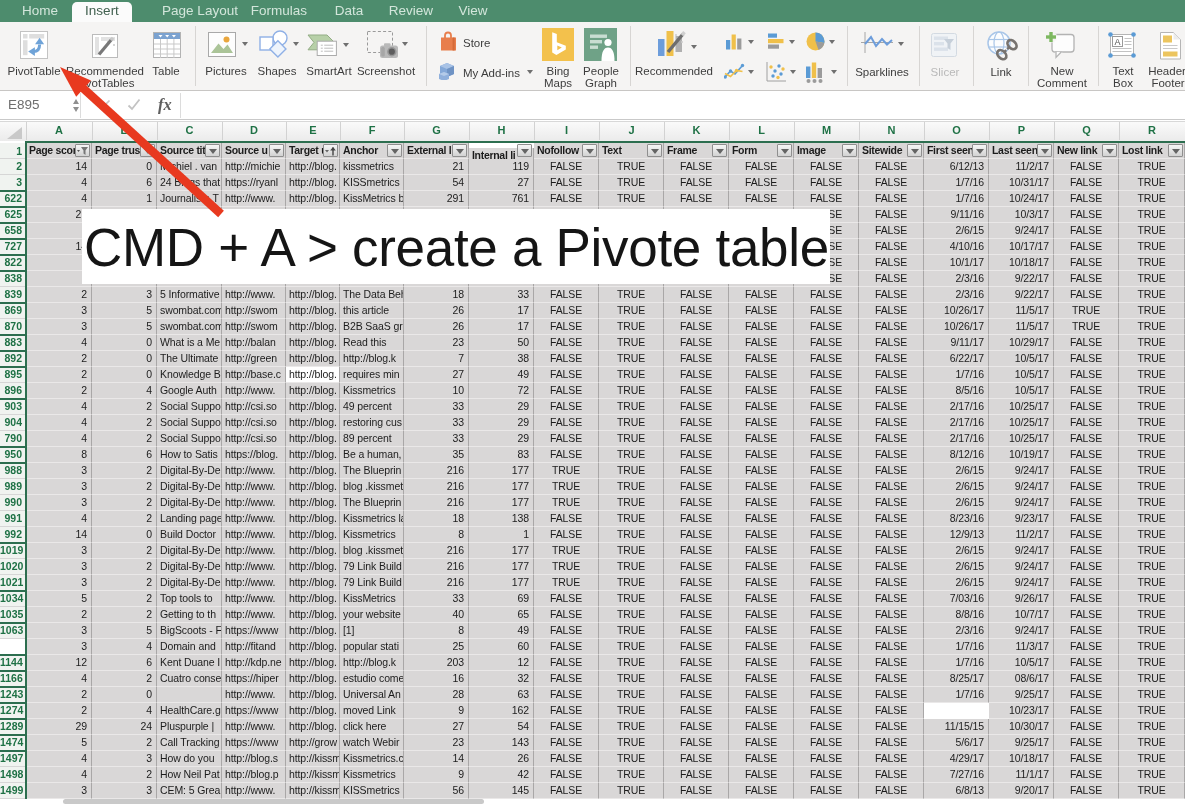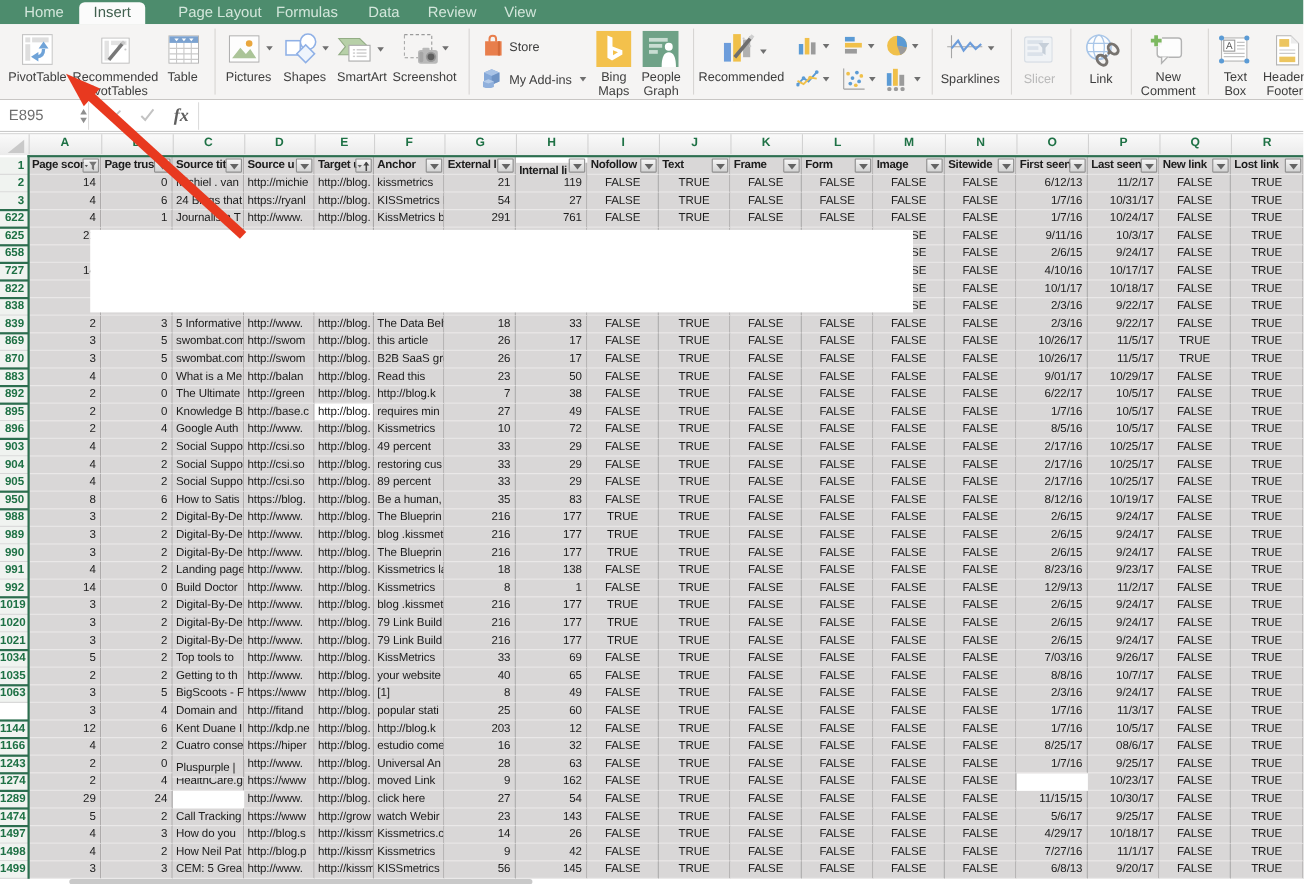--- a/index.html
+++ b/index.html
@@ -609,21 +609,21 @@
       <div class="cell cl" style="left:286px;top:335px;width:54px">http://blog.</div>
       <div class="cell cl" style="left:340px;top:335px;width:64px">Read this</div>
       <div class="cell cr" style="left:404px;top:335px;width:65px">23</div>
       <div class="cell cr" style="left:469px;top:335px;width:65px">50</div>
       <div class="cell cc" style="left:534px;top:335px;width:65px">FALSE</div>
       <div class="cell cc" style="left:599px;top:335px;width:65px">TRUE</div>
       <div class="cell cc" style="left:664px;top:335px;width:65px">FALSE</div>
       <div class="cell cc" style="left:729px;top:335px;width:65px">FALSE</div>
       <div class="cell cc" style="left:794px;top:335px;width:65px">FALSE</div>
       <div class="cell cc" style="left:859px;top:335px;width:65px">FALSE</div>
-      <div class="cell cr" style="left:924px;top:335px;width:65px">9/01/17</div>
+      <div class="cell cr" style="left:924px;top:335px;width:65px">9/11/17</div>
       <div class="cell cr" style="left:989px;top:335px;width:65px">10/29/17</div>
       <div class="cell cc" style="left:1054px;top:335px;width:65px">FALSE</div>
       <div class="cell cc" style="left:1119px;top:335px;width:66px">TRUE</div>
       <div class="rh" style="top:351px">892</div>
       <div class="cell cr" style="left:26px;top:351px;width:66px">2</div>
       <div class="cell cr" style="left:92px;top:351px;width:65px">0</div>
       <div class="cell cl" style="left:157px;top:351px;width:65px">The Ultimate</div>
       <div class="cell cl" style="left:222px;top:351px;width:64px">http://green</div>
       <div class="cell cl" style="left:286px;top:351px;width:54px">http://blog.</div>
       <div class="cell cl" style="left:340px;top:351px;width:64px">http://blog.k</div>
@@ -708,21 +708,21 @@
       <div class="cell cc" style="left:534px;top:415px;width:65px">FALSE</div>
       <div class="cell cc" style="left:599px;top:415px;width:65px">TRUE</div>
       <div class="cell cc" style="left:664px;top:415px;width:65px">FALSE</div>
       <div class="cell cc" style="left:729px;top:415px;width:65px">FALSE</div>
       <div class="cell cc" style="left:794px;top:415px;width:65px">FALSE</div>
       <div class="cell cc" style="left:859px;top:415px;width:65px">FALSE</div>
       <div class="cell cr" style="left:924px;top:415px;width:65px">2/17/16</div>
       <div class="cell cr" style="left:989px;top:415px;width:65px">10/25/17</div>
       <div class="cell cc" style="left:1054px;top:415px;width:65px">FALSE</div>
       <div class="cell cc" style="left:1119px;top:415px;width:66px">TRUE</div>
-      <div class="rh" style="top:431px">905</div>
+      <div class="rh" style="top:431px">790</div>
       <div class="cell cr" style="left:26px;top:431px;width:66px">4</div>
       <div class="cell cr" style="left:92px;top:431px;width:65px">2</div>
       <div class="cell cl" style="left:157px;top:431px;width:65px">Social Suppo</div>
       <div class="cell cl" style="left:222px;top:431px;width:64px">http://csi.so</div>
       <div class="cell cl" style="left:286px;top:431px;width:54px">http://blog.</div>
       <div class="cell cl" style="left:340px;top:431px;width:64px">89 percent</div>
       <div class="cell cr" style="left:404px;top:431px;width:65px">33</div>
       <div class="cell cr" style="left:469px;top:431px;width:65px">29</div>
       <div class="cell cc" style="left:534px;top:431px;width:65px">FALSE</div>
       <div class="cell cc" style="left:599px;top:431px;width:65px">TRUE</div>
@@ -1053,21 +1053,21 @@
       <div class="cell cc" style="left:729px;top:703px;width:65px">FALSE</div>
       <div class="cell cc" style="left:794px;top:703px;width:65px">FALSE</div>
       <div class="cell cc" style="left:859px;top:703px;width:65px">FALSE</div>
       <div class="cell cr" style="left:924px;top:736px;width:65px">4/23/16</div>
       <div class="cell cr" style="left:989px;top:703px;width:65px">10/23/17</div>
       <div class="cell cc" style="left:1054px;top:703px;width:65px">FALSE</div>
       <div class="cell cc" style="left:1119px;top:703px;width:66px">TRUE</div>
       <div class="rh" style="top:719px">1289</div>
       <div class="cell cr" style="left:26px;top:719px;width:66px">29</div>
       <div class="cell cr" style="left:92px;top:719px;width:65px">24</div>
-      <div class="cell cl" style="left:157px;top:691px;width:65px">Pluspurple |</div>
+      <div class="cell cl" style="left:157px;top:719px;width:65px">Pluspurple |</div>
       <div class="cell cl" style="left:222px;top:719px;width:64px">http://www.</div>
       <div class="cell cl" style="left:286px;top:719px;width:54px">http://blog.</div>
       <div class="cell cl" style="left:340px;top:719px;width:64px">click here</div>
       <div class="cell cr" style="left:404px;top:719px;width:65px">27</div>
       <div class="cell cr" style="left:469px;top:719px;width:65px">54</div>
       <div class="cell cc" style="left:534px;top:719px;width:65px">FALSE</div>
       <div class="cell cc" style="left:599px;top:719px;width:65px">TRUE</div>
       <div class="cell cc" style="left:664px;top:719px;width:65px">FALSE</div>
       <div class="cell cc" style="left:729px;top:719px;width:65px">FALSE</div>
       <div class="cell cc" style="left:794px;top:719px;width:65px">FALSE</div>
@@ -1174,16 +1174,17 @@
 <div class="ab" style="left:0;top:685.8px;width:26px;height:2.5px;background:#2c6e4f"></div>
 <div class="ab" style="left:0;top:701.8px;width:26px;height:2.5px;background:#2c6e4f"></div>
 <div class="ab" style="left:0;top:717.8px;width:26px;height:2.5px;background:#2c6e4f"></div>
 <div class="ab" style="left:0;top:733.8px;width:26px;height:2.5px;background:#2c6e4f"></div>
 <div class="ab" style="left:0;top:749.8px;width:26px;height:2.5px;background:#2c6e4f"></div>
 <div class="ab" style="left:25px;top:141px;width:1160px;height:2px;background:#2c6e4f"></div>
 <div class="ab" style="left:25px;top:141px;width:2px;height:658px;background:#2c6e4f"></div>
 <div class="ab" style="left:0;top:799px;width:1185px;height:5px;background:#fff"></div>
 <div class="ab" style="left:63px;top:799px;width:421px;height:4.5px;background:#c9c9c9;border-radius:2.5px"></div>
 <div class="ab" style="left:82px;top:209px;width:748px;height:75px;background:#fff"></div>
+<div class="ab" style="left:84px;top:217px;width:760px;font-size:53px;color:#151515;letter-spacing:-0.3px;white-space:nowrap">CMD + A &gt; create a Pivote table</div>
 <svg class="ab" style="left:0;top:0;pointer-events:none" width="1185" height="804" viewBox="0 0 1185 804">
       <line x1="80" y1="85.4" x2="221" y2="214" stroke="#e8391f" stroke-width="8.5"></line>
       <polygon points="60,67 91.0,80.5 76.2,96.7" fill="#e8391f"></polygon>
     </svg>
 </div>
 </body></html>

